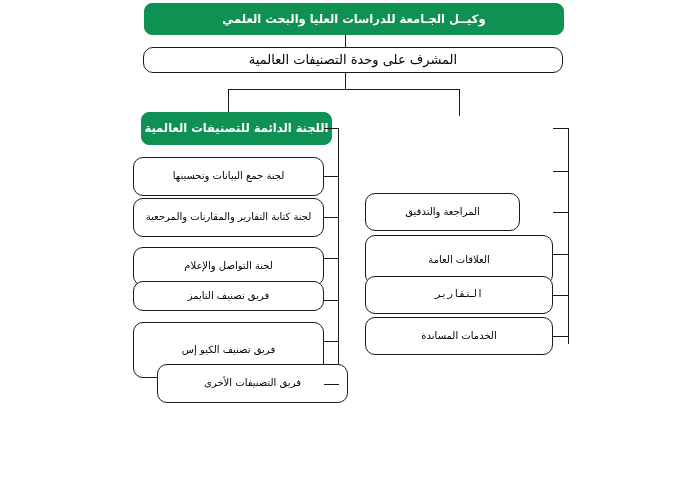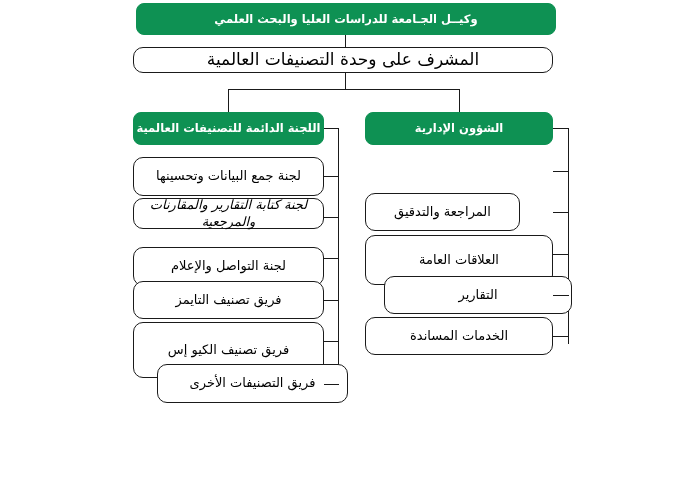--- a/index.html
+++ b/index.html
@@ -33,33 +33,35 @@
     unicode-bidi: embed;
   }
 
   .node.green {
     background: #0E9153;
     color: #ffffff;
     border: 1px solid #0E9153;
     font-size: 11.5px;
     font-weight: 700;
     border-radius: 8px;
+    margin-left: 8px;
   }
 
   .node.plain {
     background: #ffffff;
     color: #000000;
     border: 1px solid #1a1a1a;
-    font-size: 13px;
+    font-size: 10px;
     font-weight: 400;
     border-radius: 10px;
   }
 
   .node.wide-plain {
-    font-size: 17px;
+    font-size: 13px;
+    margin-left: 10px;
   }
 
   
   .conn {
     position: absolute;
     background: #1a1a1a;
   }
   .conn.v { width: 1px; }
   .conn.h { height: 1px; }
 </style>
@@ -83,47 +85,46 @@
   <div class="conn v" style="left:459px; top:89px; height:27px;"></div>
 
   <div class="node green" style="left:133px; top:112px; width:191px; height:33px;">اللجنة الدائمة للتصنيفات العالمية</div>
 
   <div class="conn v" style="left:338px; top:128px; height:257px;"></div>
   <div class="conn h" style="left:324px; top:128px; width:15px;"></div>
 
   <div class="node plain" style="left:133px; top:157px; width:191px; height:39px;">لجنة جمع البيانات وتحسينها</div>
   <div class="conn h" style="left:324px; top:176px; width:15px;"></div>
 
-  <div class="node plain" style="left:133px; top:198px; width:191px; height:31px;font-style:italic;">لجنة كتابة التقارير والمقارنات والمرجعية</div>
+  <div class="node plain" style="left:133px; top:198px; width:191px; height:39px;">لجنة كتابة التقارير والمقارنات والمرجعية</div>
   <div class="conn h" style="left:324px; top:217px; width:15px;"></div>
 
   <div class="node plain" style="left:133px; top:239px; width:191px; height:39px;margin-top:8px;">لجنة التواصل والإعلام</div>
   <div class="conn h" style="left:324px; top:258px; width:15px;"></div>
 
-  <div class="node plain" style="left:133px; top:281px; width:191px; height:38px;">فريق تصنيف التايمز</div>
+  <div class="node plain" style="left:133px; top:281px; width:191px; height:30px;">فريق تصنيف التايمز</div>
   <div class="conn h" style="left:324px; top:300px; width:15px;"></div>
 
   <div class="node plain" style="left:133px; top:322px; width:191px; height:56px;">فريق تصنيف الكيو إس</div>
   <div class="conn h" style="left:324px; top:341px; width:15px;"></div>
 
   <div class="node plain" style="left:133px; top:364px; width:191px; height:39px;margin-left:24px;">فريق التصنيفات الأخرى</div>
   <div class="conn h" style="left:324px; top:384px; width:15px;"></div>
 
-  <div class="node green" style="left:365px; top:112px; width:188px; height:33px;">الشؤون الإدارية</div>
 
   <div class="conn v" style="left:568px; top:128px; height:216px;"></div>
   <div class="conn h" style="left:553px; top:128px; width:16px;"></div>
 
   <div class="conn h" style="left:553px; top:171px; width:16px;"></div>
 
   <div class="node plain" style="left:365px; top:193px; width:155px; height:38px;">المراجعة والتدقيق</div>
   <div class="conn h" style="left:553px; top:212px; width:16px;"></div>
 
   <div class="node plain" style="left:365px; top:235px; width:188px; height:50px;">العلاقات العامة</div>
   <div class="conn h" style="left:553px; top:254px; width:16px;"></div>
 
-  <div class="node plain" style="left:384px; top:276px; width:188px; height:38px;">التقارير</div>
+  <div class="node plain" style="left:365px; top:276px; width:188px; height:38px;font-family:Liberation Mono, monospace;">التقارير</div>
   <div class="conn h" style="left:553px; top:295px; width:16px;"></div>
 
   <div class="node plain" style="left:365px; top:317px; width:188px; height:38px;">الخدمات المساندة</div>
   <div class="conn h" style="left:553px; top:336px; width:16px;"></div>
 
 </div>
 
 </body></html>

